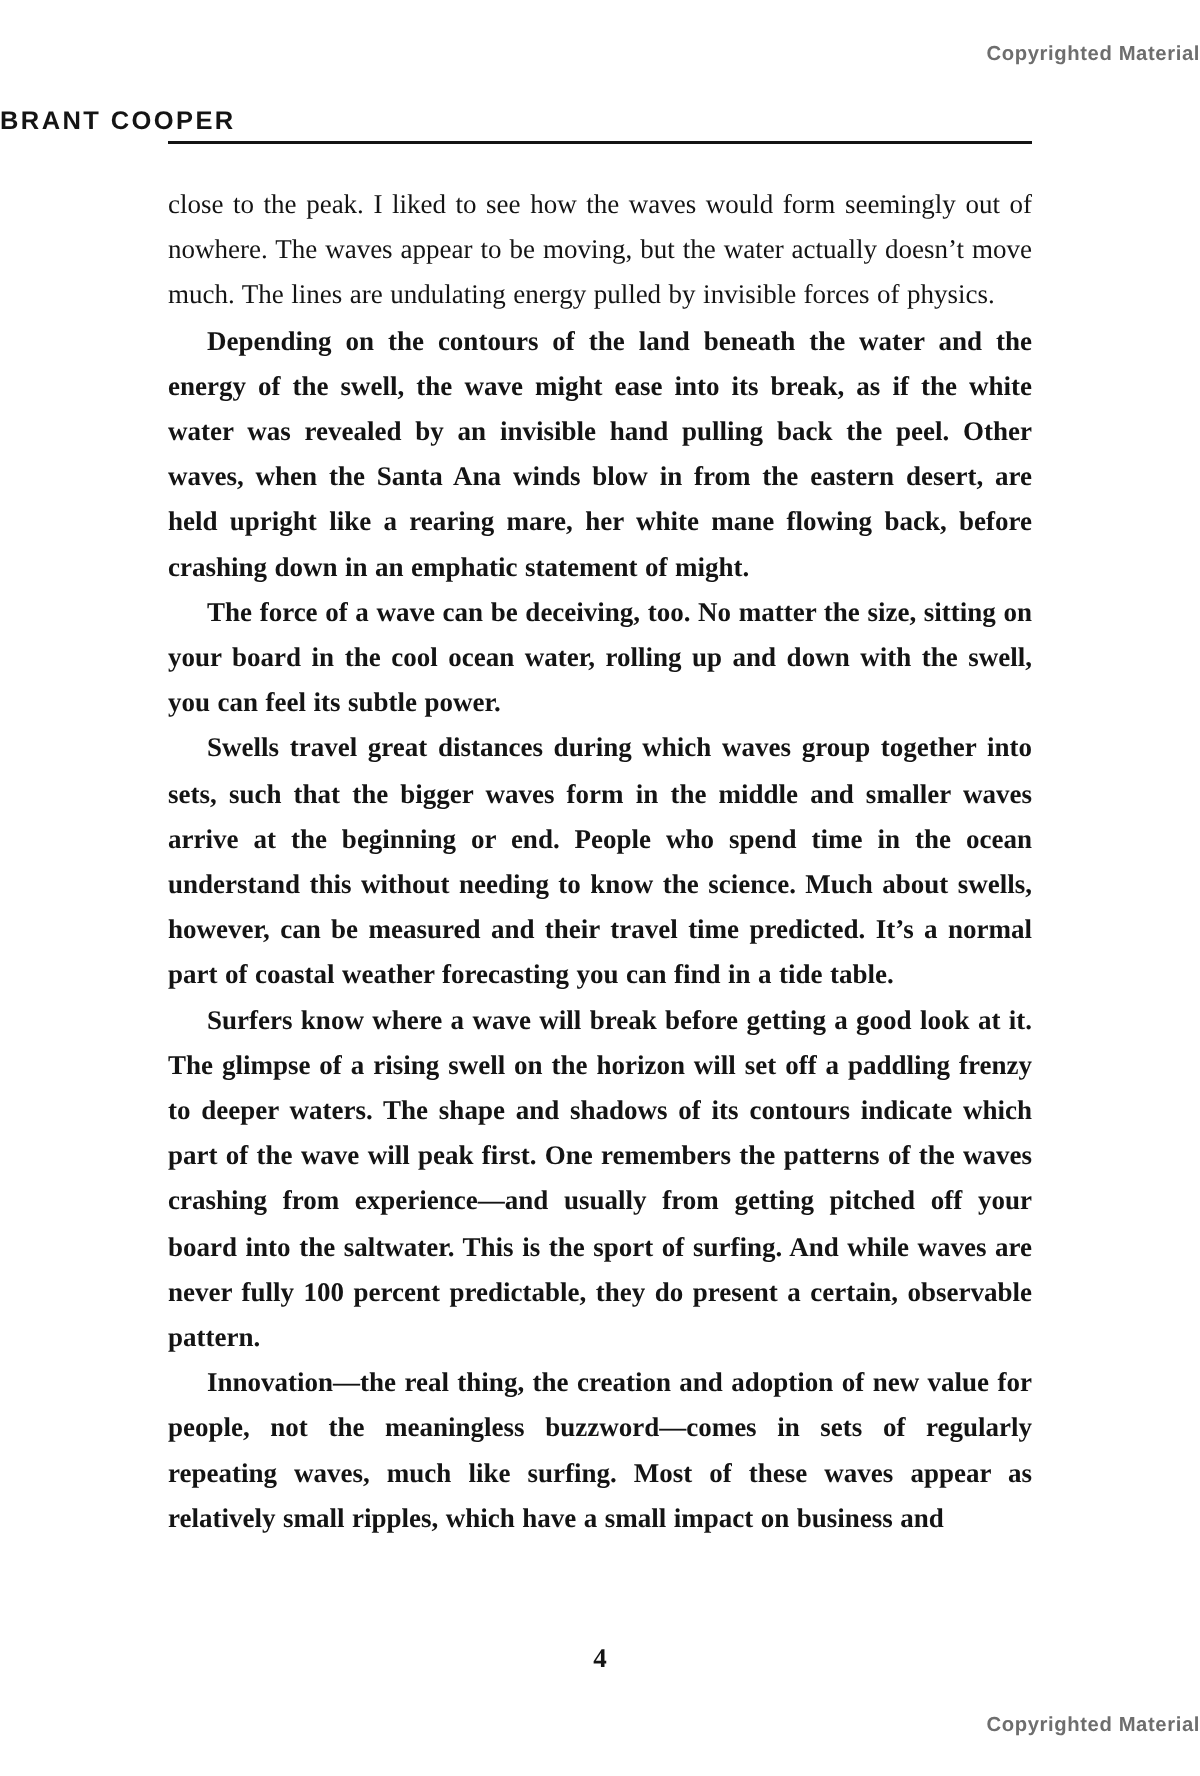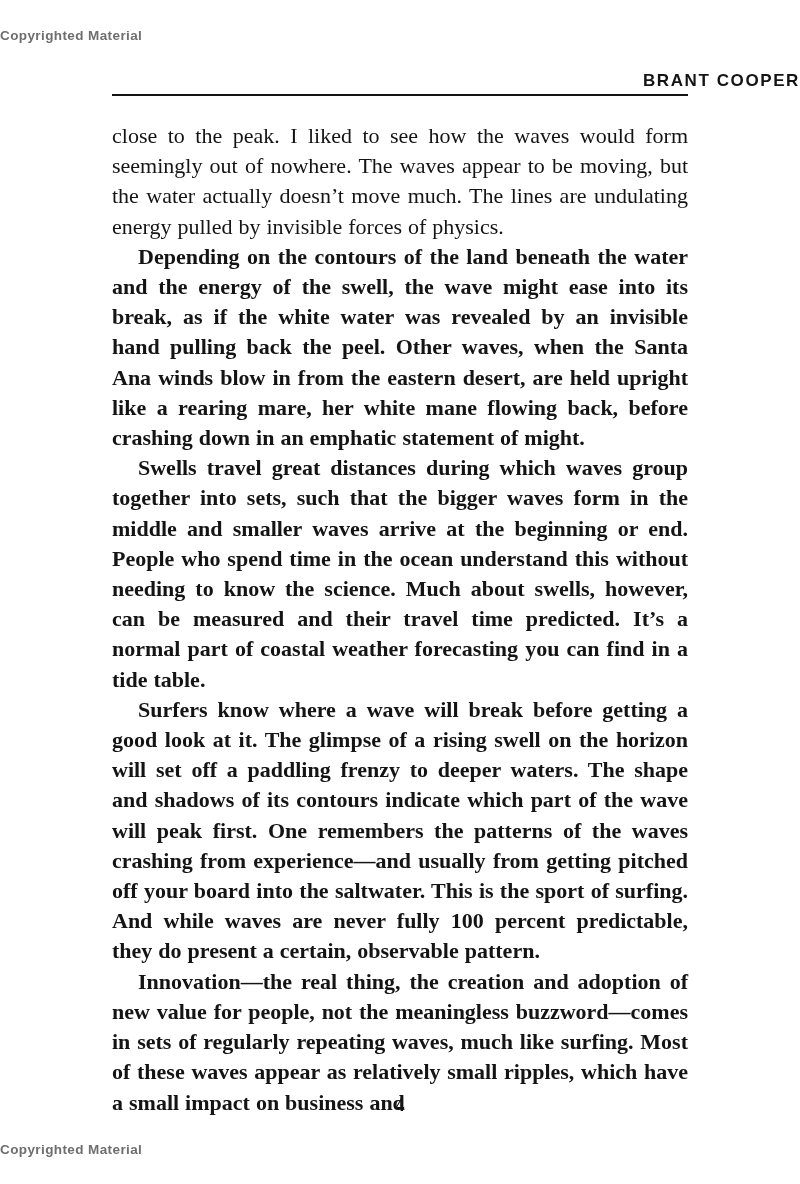--- a/index.html
+++ b/index.html
@@ -13,56 +13,56 @@
     height: 1184px;
     background: #ffffff;
     overflow: hidden;
     font-family: "Liberation Serif", serif;
     color: var(--ink, #141414);
   }
   .watermark {
     position: absolute;
     left: 0;
     width: 100%;
-    text-align: left;
+    text-align: right;
     font-family: "Liberation Sans", sans-serif;
     font-size: 13.5px;
     font-weight: bold;
     letter-spacing: 0.4px;
     color: var(--watermark, #6e6e6e);
   }
   .watermark-top { top: 28px; }
   .watermark-bottom { top: 1142px; }
   .author-header {
     position: absolute;
     top: 71px;
     left: 0;
     width: 100%;
-    text-align: right;
+    text-align: left;
     font-family: "Liberation Sans", sans-serif;
     font-weight: bold;
     font-size: 17px;
     letter-spacing: 1.6px;
     color: var(--ink, #141414);
   }
   .header-rule {
     position: absolute;
     top: 94px;
     left: 112px;
     width: 576px;
     border: 0;
     border-top: 2px solid var(--ink, #141414);
     margin: 0;
   }
   .body-text {
     position: absolute;
     top: 121px;
     left: 112px;
     width: 576px;
-    font-size: 22px;
+    font-size: 18px;
     line-height: 30.2px;
     text-align: justify;
     word-spacing: 0.5px;
   }
   .body-text p {
     margin: 0;
     padding: 0;
   }
   .body-text p.indent {
     text-indent: 26px;
@@ -87,20 +87,21 @@
 
   <div class="watermark watermark-top">Copyrighted Material</div>
 
   <div class="author-header">BRANT COOPER</div>
 
   <hr class="header-rule">
 
   <div class="body-text">
     <p>close to the peak. I liked to see how the waves would form seemingly out of nowhere. The waves appear to be moving, but the water actually doesn’t move much. The lines are undulating energy pulled by invisible forces of physics.</p>
     <p class="indent">Depending on the contours of the land beneath the water and the energy of the swell, the wave might ease into its break, as if the white water was revealed by an invisible hand pulling back the peel. Other waves, when the Santa Ana winds blow in from the eastern desert, are held upright like a rearing mare, her white mane flowing back, before crashing down in an emphatic statement of might.</p>
+    <p class="indent">The force of a wave can be deceiving, too. No matter the size, sitting on your board in the cool ocean water, rolling up and down with the swell, you can feel its subtle power.</p>
     <p class="indent">Swells travel great distances during which waves group together into sets, such that the bigger waves form in the middle and smaller waves arrive at the beginning or end. People who spend time in the ocean understand this without needing to know the science. Much about swells, however, can be measured and their travel time predicted. It’s a normal part of coastal weather forecasting you can find in a tide table.</p>
     <p class="indent">Surfers know where a wave will break before getting a good look at it. The glimpse of a rising swell on the horizon will set off a paddling frenzy to deeper waters. The shape and shadows of its contours indicate which part of the wave will peak first. One remembers the patterns of the waves crashing from experience—and usually from getting pitched off your board into the saltwater. This is the sport of surfing. And while waves are never fully 100 percent predictable, they do present a certain, observable pattern.</p>
     <p class="indent">Innovation—the real thing, the creation and adoption of new value for people, not the meaningless buzzword—comes in sets of regularly repeating waves, much like surfing. Most of these waves appear as relatively small ripples, which have a small impact on business and</p>
   </div>
 
   <div class="page-number">4</div>
 
   <div class="watermark watermark-bottom">Copyrighted Material</div>
 
 </div>

